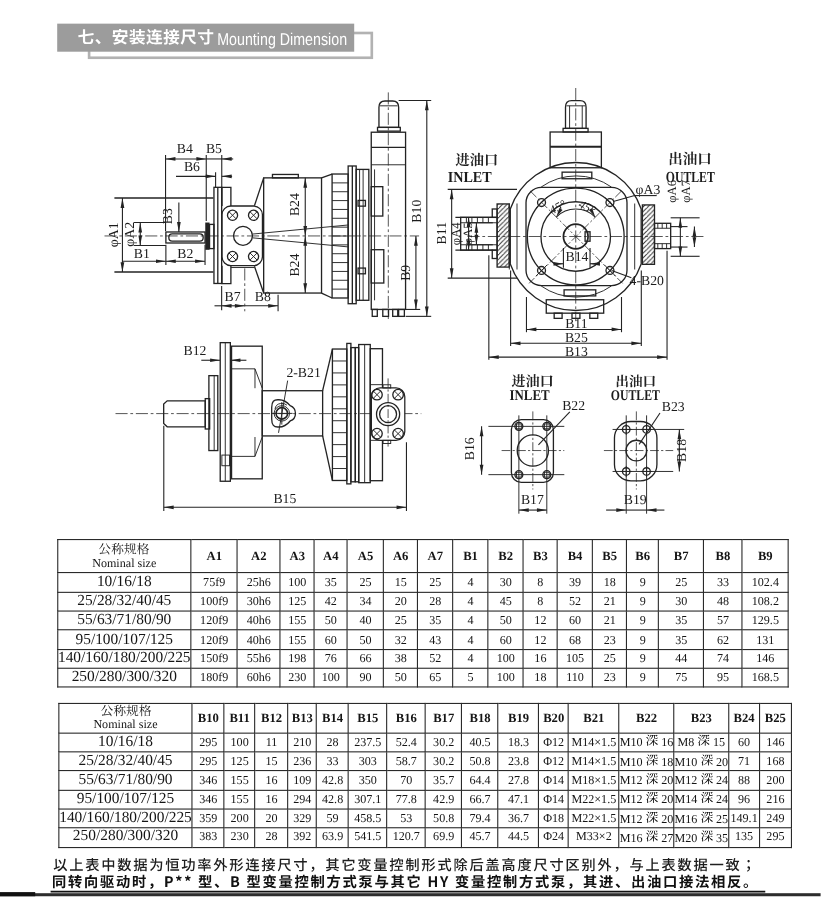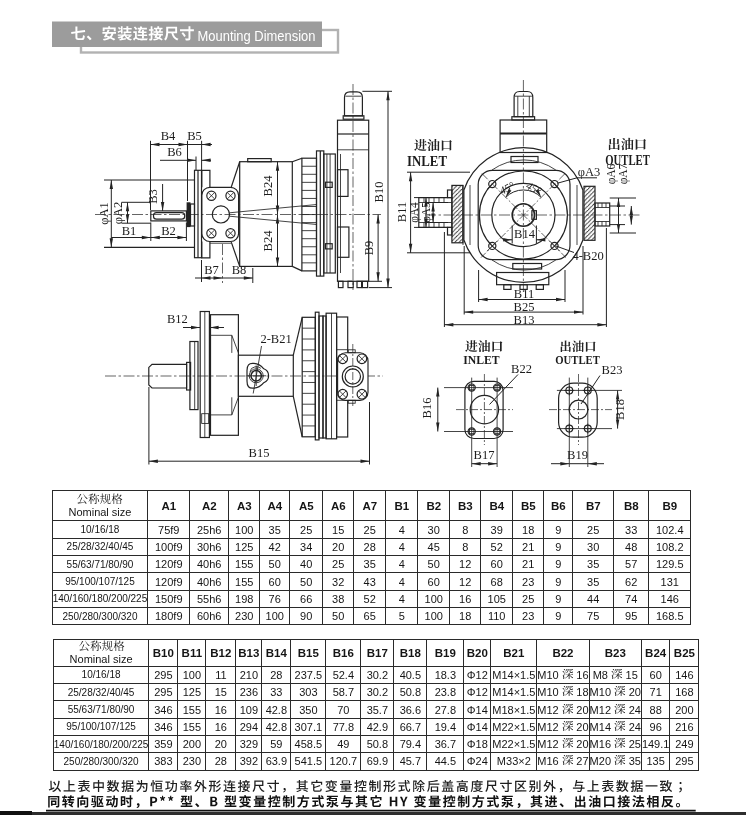--- a/index.html
+++ b/index.html
@@ -7,24 +7,24 @@
 .abs{position:absolute}
 svg text{font-family:"Liberation Serif",serif}
 .ln{stroke:#232323;stroke-width:1.2;fill:none}
 .th{stroke:#232323;stroke-width:0.85;fill:none}
 .dim{stroke:#232323;stroke-width:1;fill:none}
 .cl{stroke:#232323;stroke-width:0.7;fill:none;stroke-dasharray:11 2.5 2.5 2.5}
 .cl2{stroke:#232323;stroke-width:0.7;fill:none;stroke-dasharray:8 2 2 2}
 .t{fill:#1c1c1c}
 .tb{fill:#1c1c1c;font-weight:bold}
 .ti{fill:#1c1c1c;font-style:italic}
-table.tb1{position:absolute;border-collapse:collapse;table-layout:fixed;font-family:Liberation Sans, sans-serif;font-size:11px;color:#151515}
+table.tb1{position:absolute;border-collapse:collapse;table-layout:fixed;font-family:Liberation Serif, serif;font-size:11px;color:#151515}
 table.tb1 td,table.tb1 th{border:1px solid #2a2a2a;text-align:center;vertical-align:middle;padding:0;height:17.3px;overflow:hidden;white-space:nowrap}
 table.tb1 th{font-size:11.5px}
-table.tb1 .c0{font-size:10px}
+table.tb1 .c0{font-size:14px}
 table.tb1 .c0h{vertical-align:middle}
 .c0w{line-height:12px}
 .nom{font-size:11px}
 .gk{display:block;margin:0 auto}
 .cj{width:11.5px;height:11.5px;vertical-align:-1.5px}
 #bbar{position:absolute;left:0;top:811.8px;width:746px;height:2.8px;background:#2d2d2d}
 #bbarl{position:absolute;left:0;top:811.3px;width:32px;height:3.6px;background:#111}
 </style></head>
 <body>
 <div id="pg">
@@ -709,21 +709,21 @@
         <tr>
           <td class="c0">55/63/71/80/90</td>
           <td>346</td>
           <td>155</td>
           <td>16</td>
           <td>109</td>
           <td>42.8</td>
           <td>350</td>
           <td>70</td>
           <td>35.7</td>
-          <td>36.6</td>
+          <td>64.4</td>
           <td>27.8</td>
           <td>Φ14</td>
           <td>M18×1.5</td>
           <td>M12 <svg class="cj" viewBox="0 0 1000 1000">
               <use href="#gshen"></use>
             </svg> 20</td>
           <td>M12 <svg class="cj" viewBox="0 0 1000 1000">
               <use href="#gshen"></use>
             </svg> 24</td>
           <td>88</td>
@@ -733,41 +733,41 @@
           <td class="c0">95/100/107/125</td>
           <td>346</td>
           <td>155</td>
           <td>16</td>
           <td>294</td>
           <td>42.8</td>
           <td>307.1</td>
           <td>77.8</td>
           <td>42.9</td>
           <td>66.7</td>
-          <td>19.4</td>
+          <td>47.1</td>
           <td>Φ14</td>
           <td>M22×1.5</td>
           <td>M12 <svg class="cj" viewBox="0 0 1000 1000">
               <use href="#gshen"></use>
             </svg> 20</td>
           <td>M14 <svg class="cj" viewBox="0 0 1000 1000">
               <use href="#gshen"></use>
             </svg> 24</td>
           <td>96</td>
           <td>216</td>
         </tr>
         <tr>
           <td class="c0">140/160/180/200/225</td>
           <td>359</td>
           <td>200</td>
           <td>20</td>
           <td>329</td>
           <td>59</td>
           <td>458.5</td>
-          <td>49</td>
+          <td>53</td>
           <td>50.8</td>
           <td>79.4</td>
           <td>36.7</td>
           <td>Φ18</td>
           <td>M22×1.5</td>
           <td>M12 <svg class="cj" viewBox="0 0 1000 1000">
               <use href="#gshen"></use>
             </svg> 20</td>
           <td>M16 <svg class="cj" viewBox="0 0 1000 1000">
               <use href="#gshen"></use>

